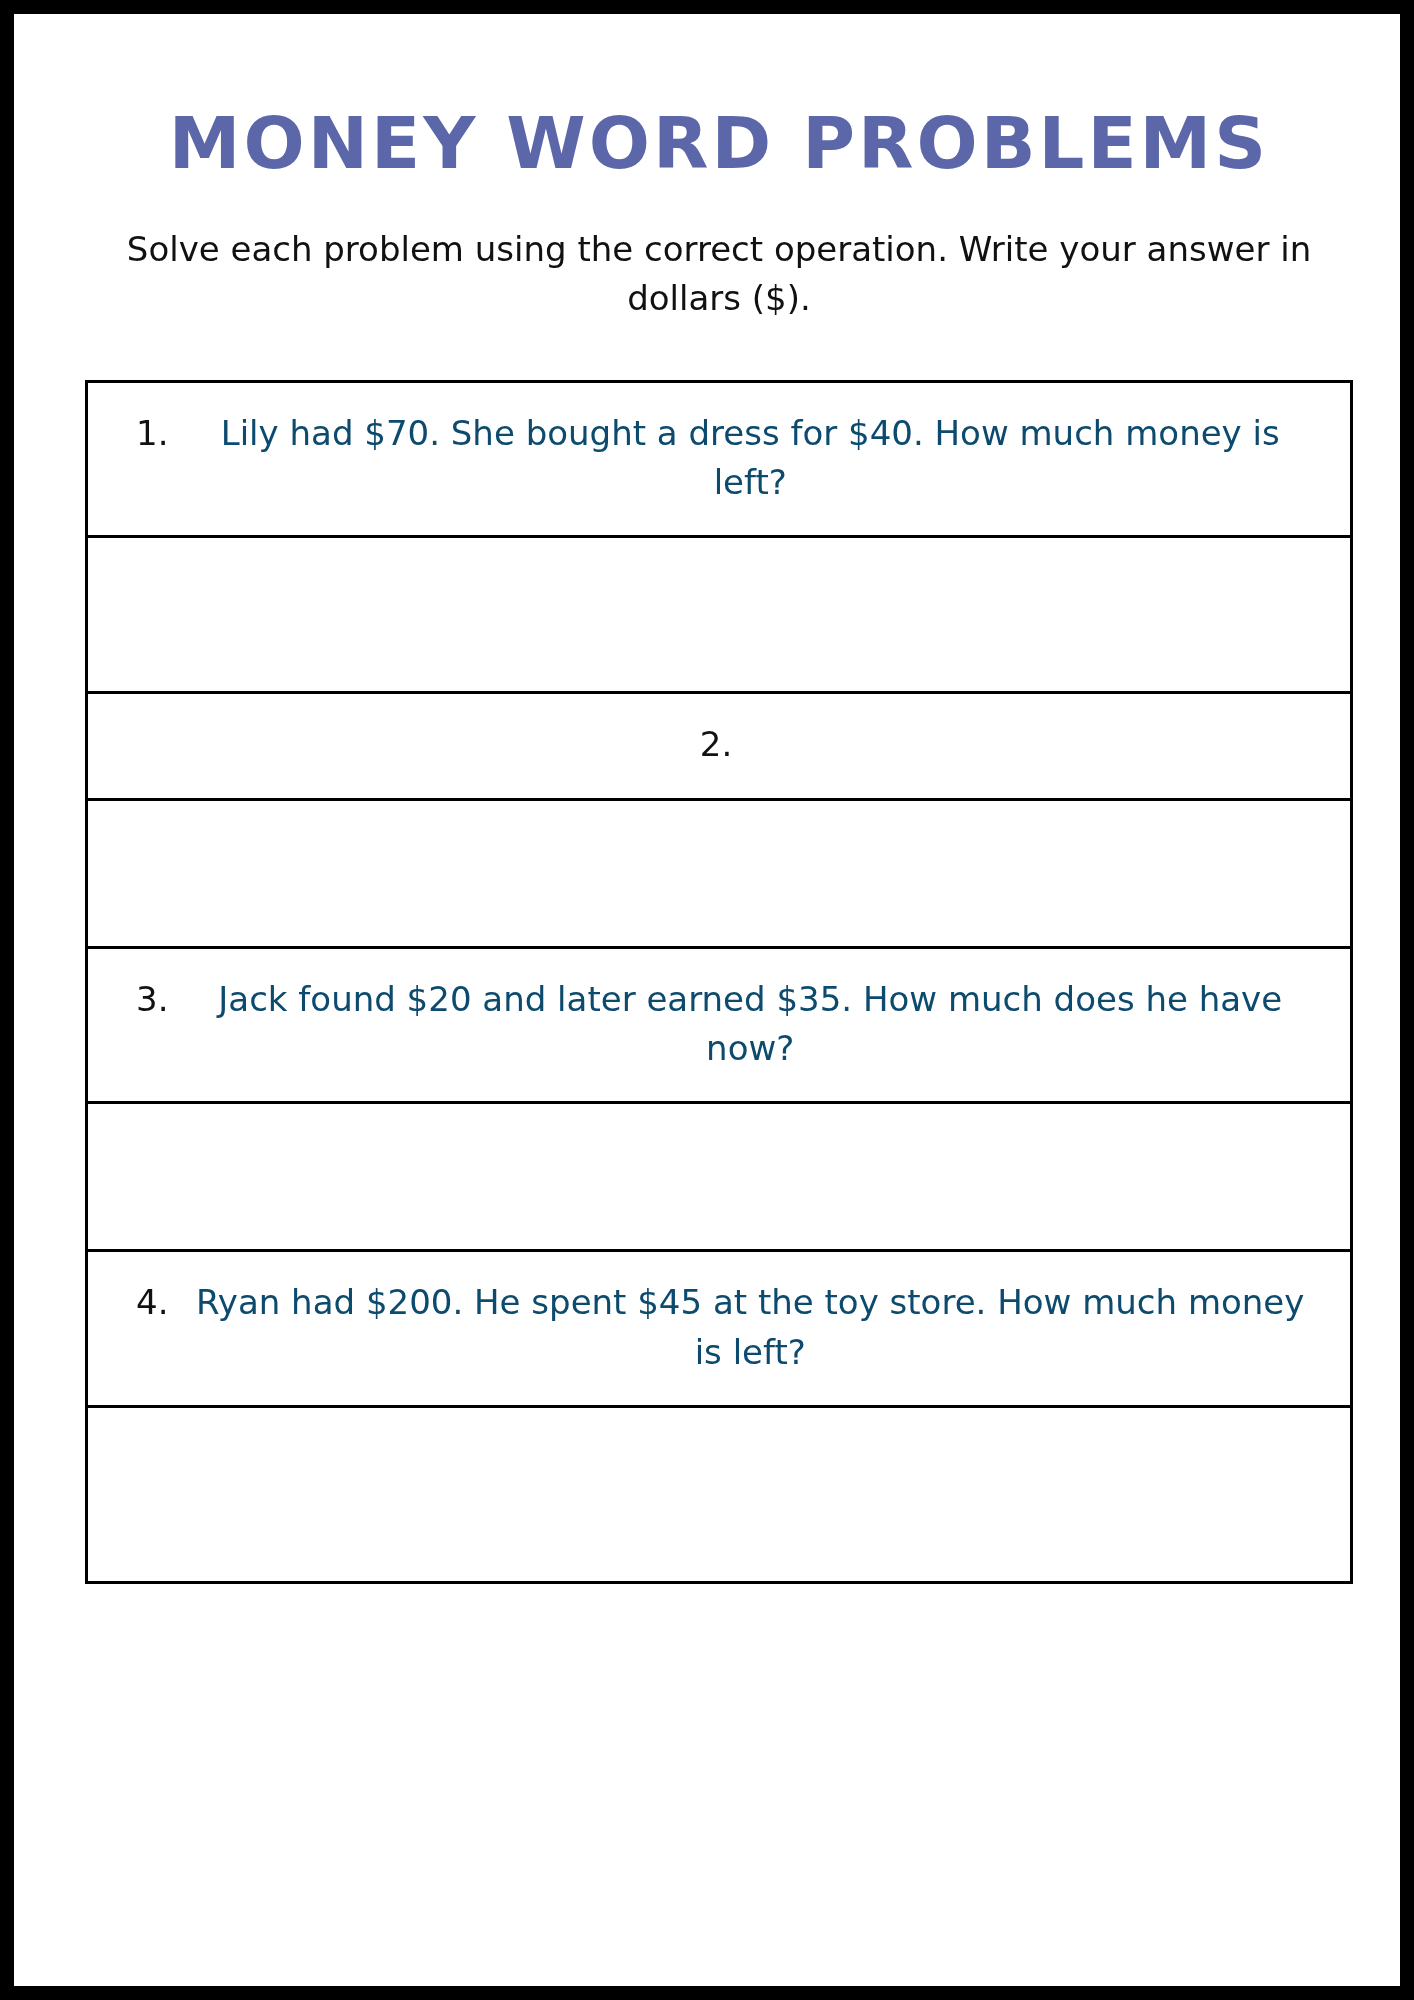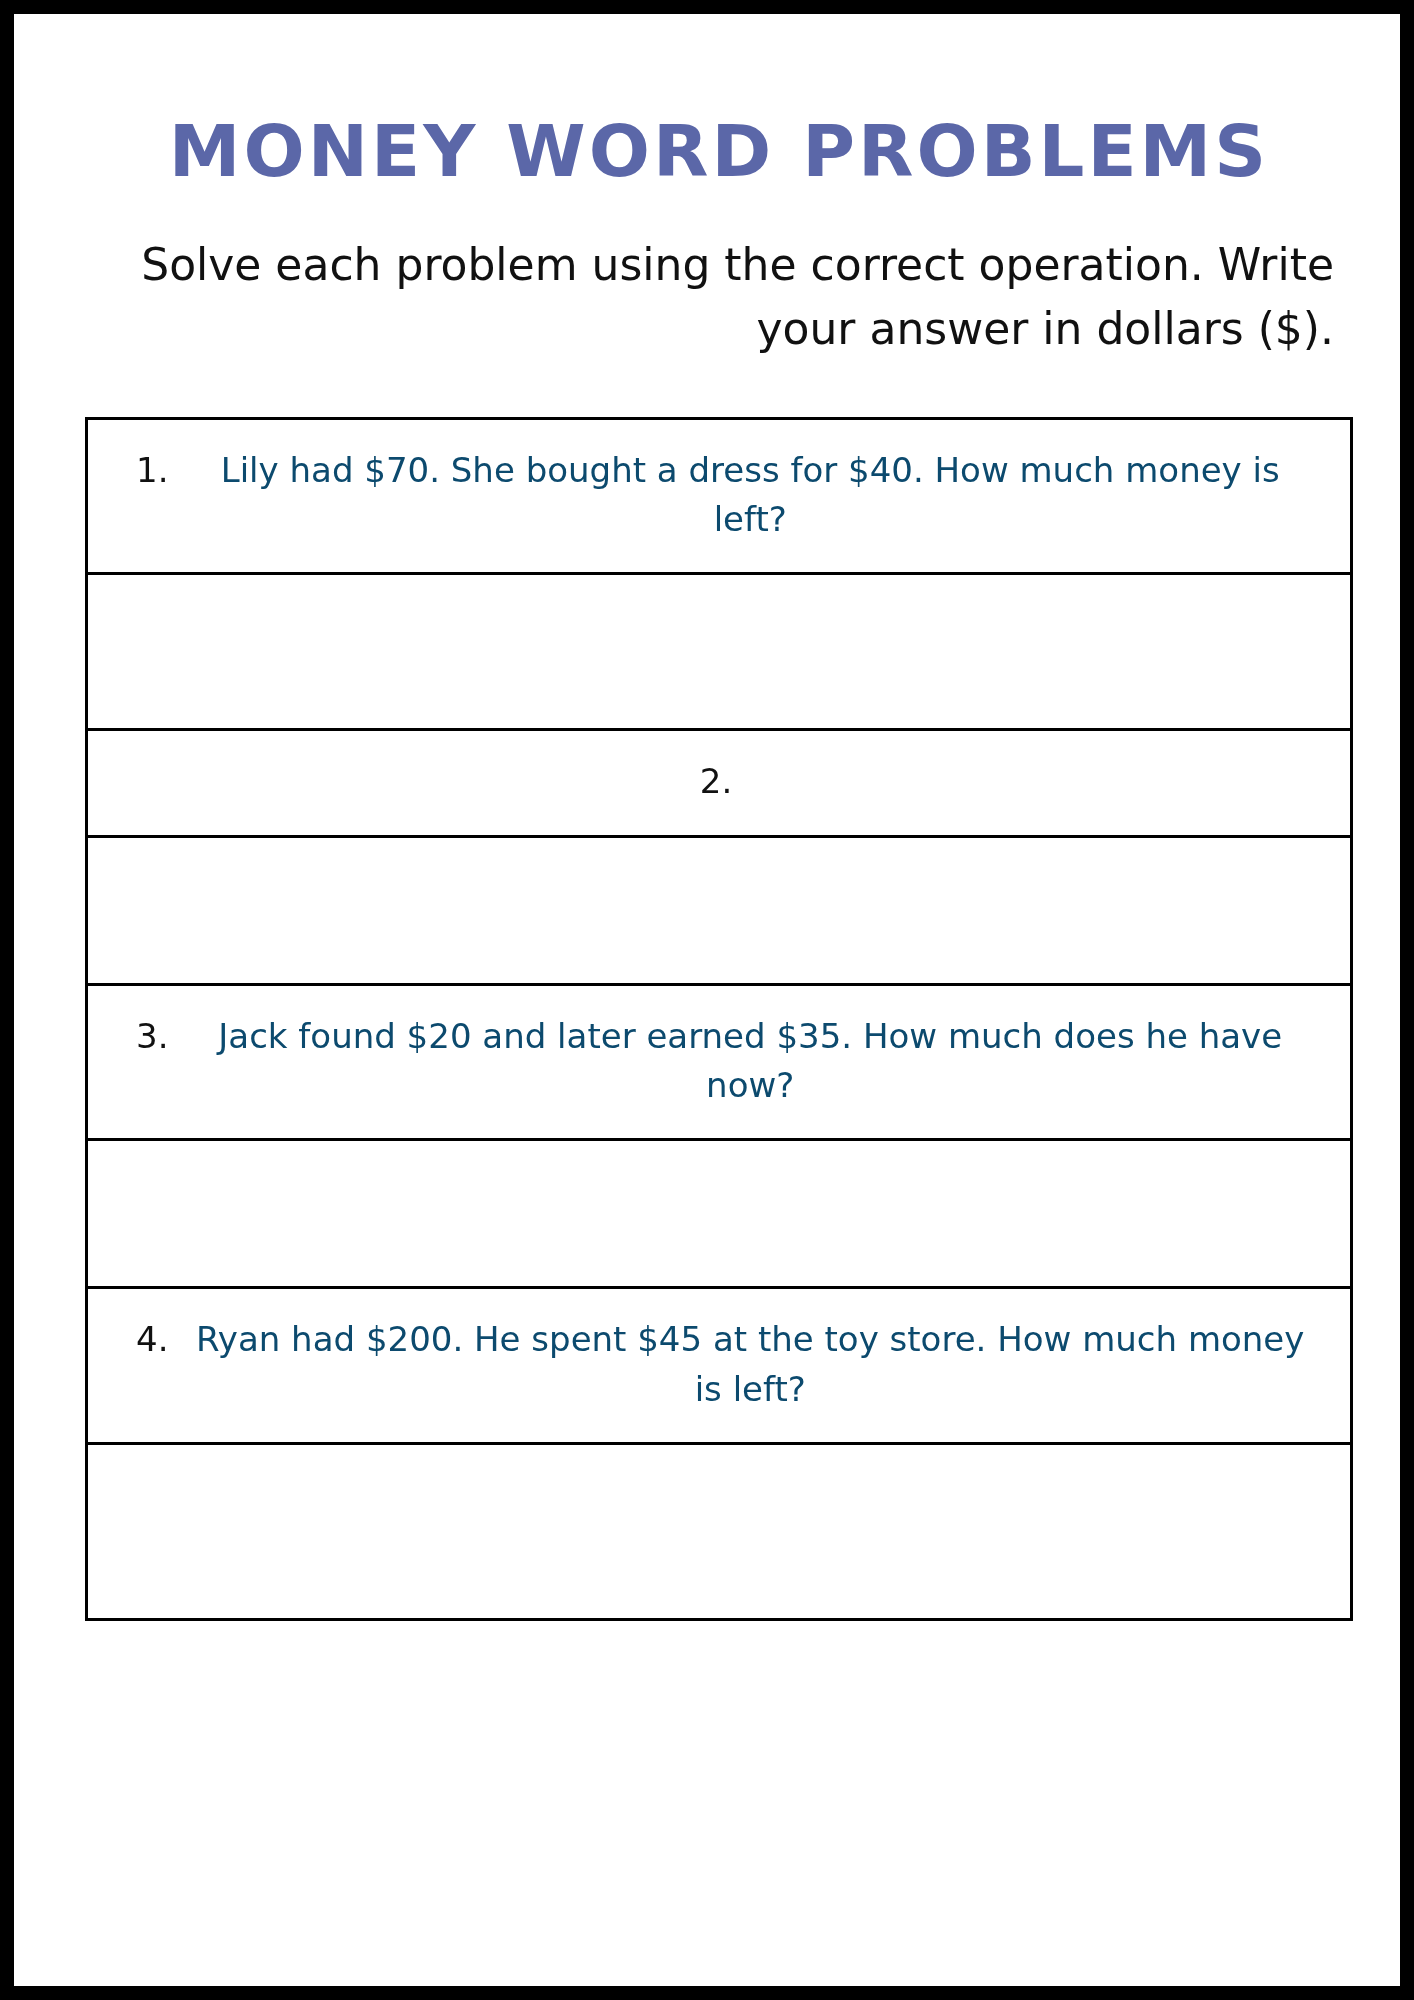--- a/index.html
+++ b/index.html
@@ -30,29 +30,29 @@
     width: 1270px;
   }
   .worksheet-title {
     font-family: "DejaVu Sans", sans-serif;
     font-weight: bold;
     font-size: 72px;
     letter-spacing: 3px;
     color: #5b67a8;
     text-align: center;
     line-height: 1.1;
-    margin: 8px;
+    margin: 0;
     padding: 40px 0 0 0;
     text-transform: uppercase;
   }
   .worksheet-instructions {
     font-family: "DejaVu Sans", sans-serif;
-    font-size: 44px;
+    font-size: 34px;
     color: #111111;
-    text-align: right;
+    text-align: center;
     line-height: 1.45;
     margin: 42px auto 0 auto;
     width: 1230px;
   }
   .problems-table {
     margin: 56px auto 0 auto;
     width: 1268px;
     border: 3px solid #000000;
     border-bottom: none;
     box-sizing: border-box;

